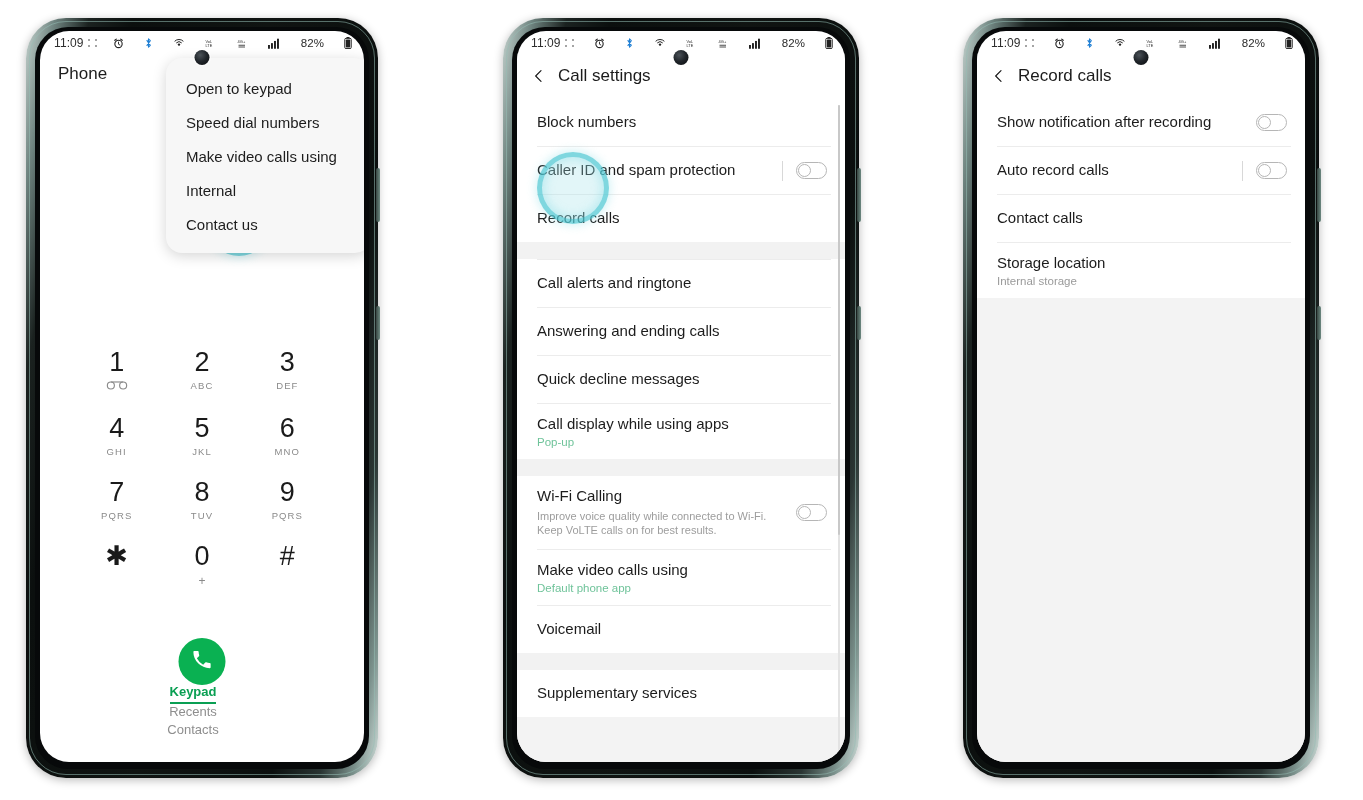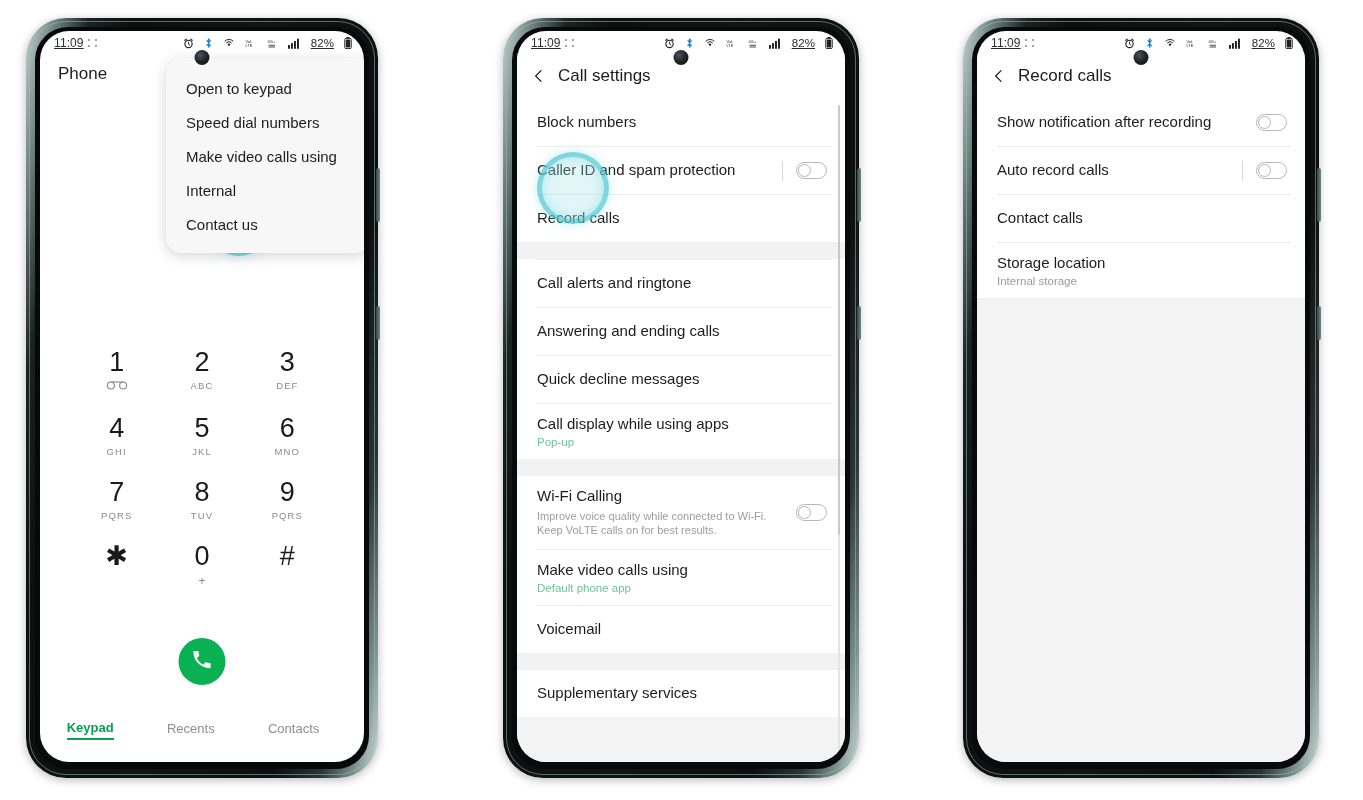--- a/index.html
+++ b/index.html
@@ -43,24 +43,24 @@
   .sidebtn{
     position:absolute; right:-2px; width:4px; border-radius:2px;
     background: linear-gradient(90deg,#384742,#6d8a82);
   }
 
   
   .statusbar{
     position:relative; height:22px;
     display:flex; align-items:center; justify-content:space-between;
     padding: 2px 12px 0 14px;
-    font-size: 11.5px; color:#2b2b2b; letter-spacing:.1px;text-decoration:underline;
+    font-size: 11.5px; color:#2b2b2b; letter-spacing:.1px;
   }
   .sb-left{ display:flex; align-items:center; gap:4px; }
-  .sb-right{ display:flex; align-items:center; gap:10px; }
+  .sb-right{ display:flex; align-items:center; gap:20px; }
   .sb-time{ font-size:12px; color:#2e2e2e; }
   .sb-ic{ display:inline-flex; align-items:center; }
   .sb-battery-text{ font-size:11.5px; color:#2b2b2b; margin-left:1px; }
   .dots{ display:inline-block; width:11px; height:11px; position:relative; opacity:.55;}
   .dots i{ position:absolute; width:2px; height:2px; background:#5a5a5a; }
   .dots i:nth-child(1){left:0;top:1px}
   .dots i:nth-child(2){left:0;top:7px}
   .dots i:nth-child(3){left:7px;top:1px}
   .dots i:nth-child(4){left:7px;top:7px}
 
@@ -106,21 +106,21 @@
   .key .sub.plus{ font-size:12px; letter-spacing:0; }
   .key .vmail{ margin-top:3px; color:#7e7e7e; font-size:12px; letter-spacing:-1px;}
 
   .callbtn{
     position:absolute; left:50%; transform:translateX(-50%); top:607px;
     width:47px; height:47px; border-radius:50%; background:#0ab152;
     display:flex; align-items:center; justify-content:center;
   }
   .tabbar{
     position:absolute; left:0; right:18px; bottom:22px;
-    display:flex; justify-content:space-around; align-items:center;
+    display:flex; justify-content:space-around; align-items:center;flex-direction:column;
   }
   .tab{ font-size:13px; color:#8e8e8e; padding-bottom:3px; }
   .tab.active{ color:#0a9f53; font-weight:700; border-bottom:2.5px solid #0a9f53; }
 
   
   .appbar{
     display:flex; align-items:center; gap:11px;
     height:46px; padding: 0 0 0 14px; background:#ffffff;
   }
   .appbar .ttl{ font-size:17px; color:#1b1b1b; }

